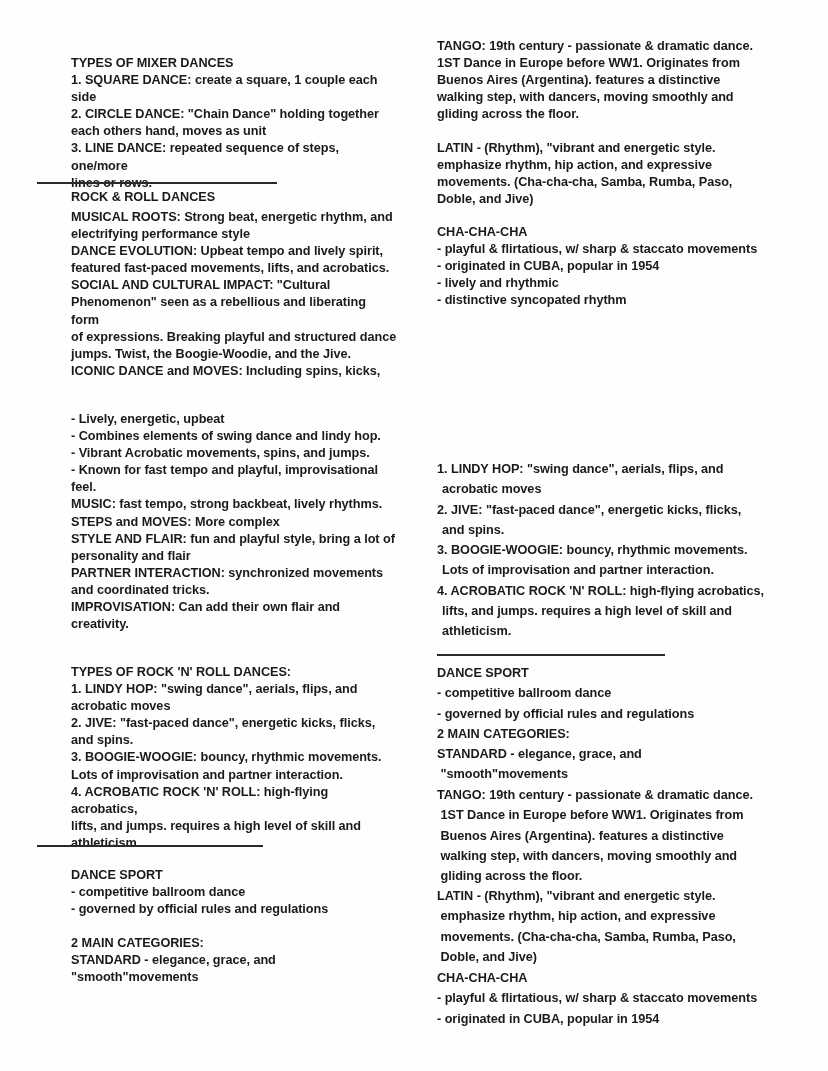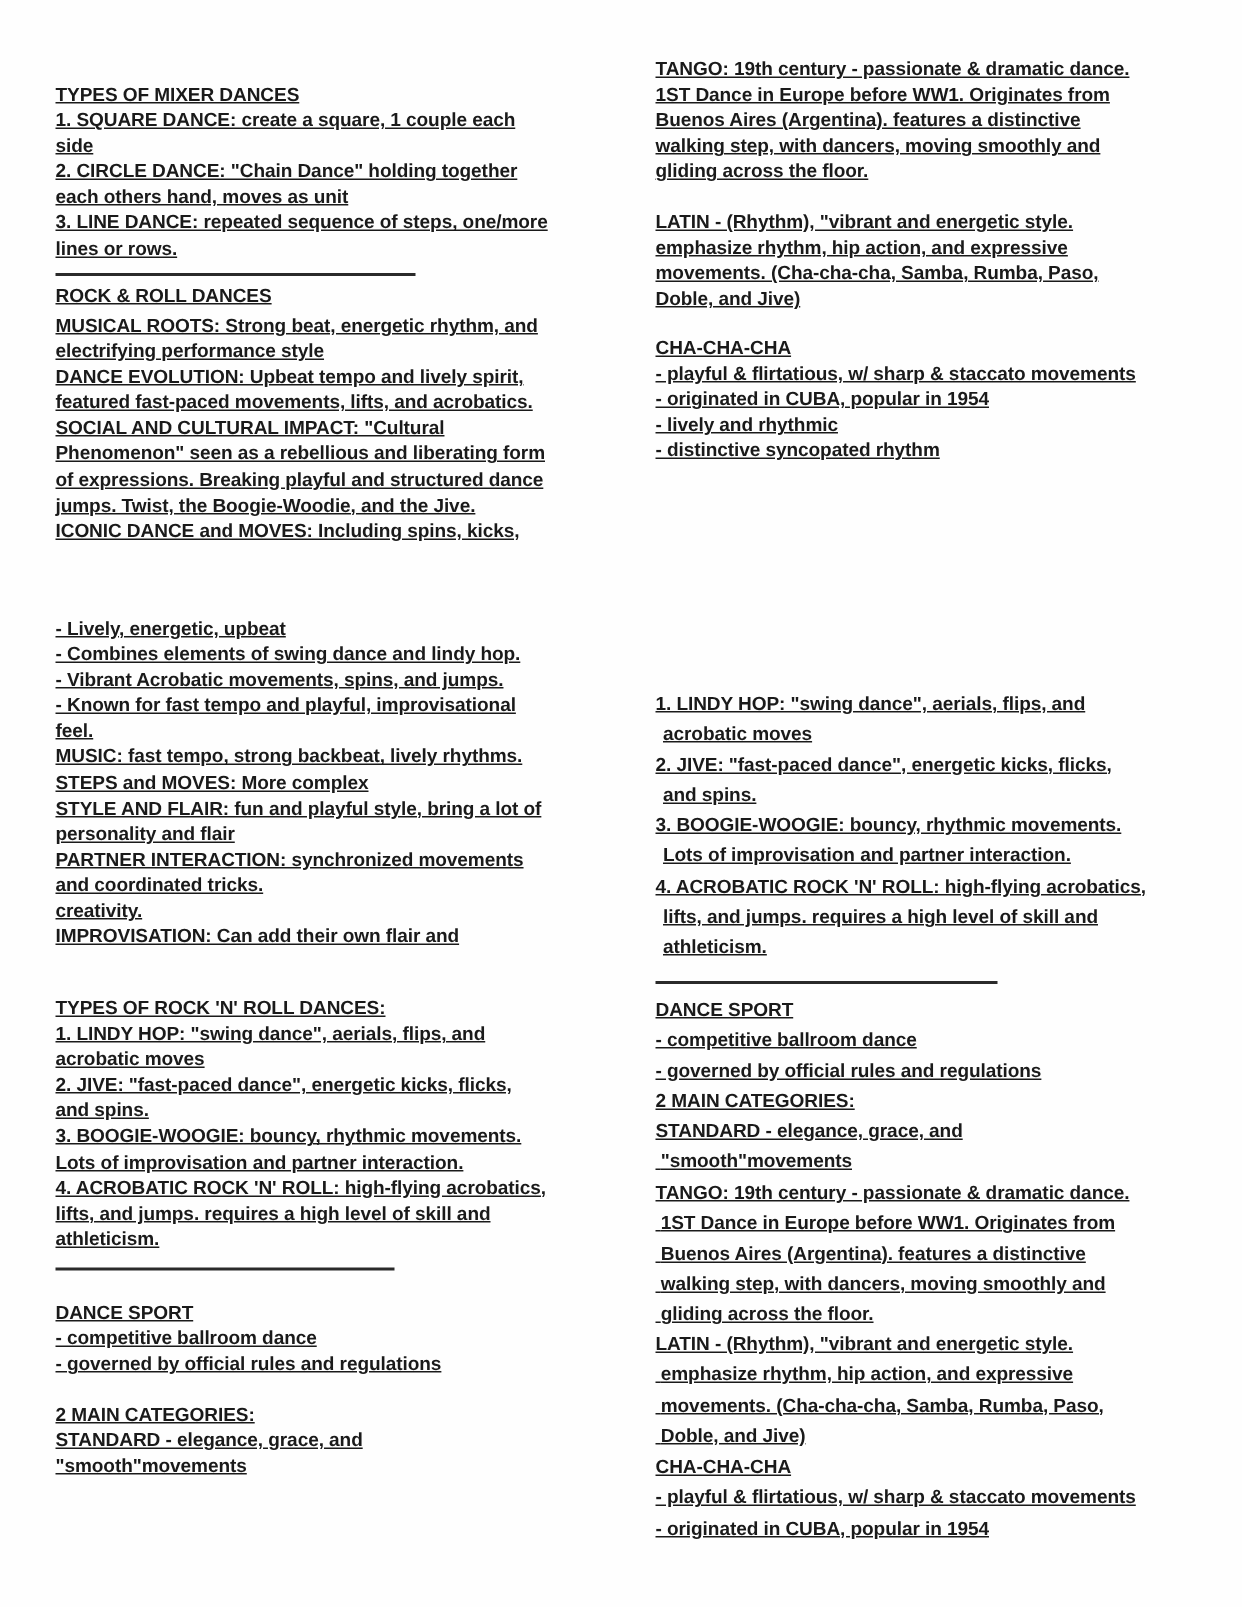--- a/index.html
+++ b/index.html
@@ -33,28 +33,27 @@
     width: 360px;
   }
   .col-right {
     left: 437px;
     width: 362px;
   }
   
   .block {
     position: absolute;
     width: 100%;
-    text-decoration: underline;
   }
   .line {
     display: block;
     white-space: pre-wrap;
   }
   
-  .col-left .line { line-height: 17.1px; }
+  .col-left .line { line-height: 17.1px; margin-left: 34px; }
   
   .col-right .line { line-height: 17.1px; }
   .col-right .loose .line { line-height: 20.3px; }
   .indent { padding-left: 5px; }
   .divider {
     position: absolute;
     height: 0;
     border-top: 2px solid #2a2a2a;
   }
 </style>
@@ -96,22 +95,22 @@
       <span class="line">- Combines elements of swing dance and lindy hop.</span>
       <span class="line">- Vibrant Acrobatic movements, spins, and jumps.</span>
       <span class="line">- Known for fast tempo and playful, improvisational</span>
       <span class="line">feel.</span>
       <span class="line">MUSIC: fast tempo, strong backbeat, lively rhythms.</span>
       <span class="line">STEPS and MOVES: More complex</span>
       <span class="line">STYLE AND FLAIR: fun and playful style, bring a lot of</span>
       <span class="line">personality and flair</span>
       <span class="line">PARTNER INTERACTION: synchronized movements</span>
       <span class="line">and coordinated tricks.</span>
+      <span class="line">IMPROVISATION: Can add their own flair and</span>
       <span class="line">creativity.</span>
-      <span class="line">IMPROVISATION: Can add their own flair and</span>
     </div>
 
     <div class="block" style="top:664px">
       <span class="line">TYPES OF ROCK 'N' ROLL DANCES:</span>
       <span class="line">1. LINDY HOP: "swing dance", aerials, flips, and</span>
       <span class="line">acrobatic moves</span>
       <span class="line">2. JIVE: "fast-paced dance", energetic kicks, flicks,</span>
       <span class="line">and spins.</span>
       <span class="line">3. BOOGIE-WOOGIE: bouncy, rhythmic movements.</span>
       <span class="line">Lots of improvisation and partner interaction.</span>

